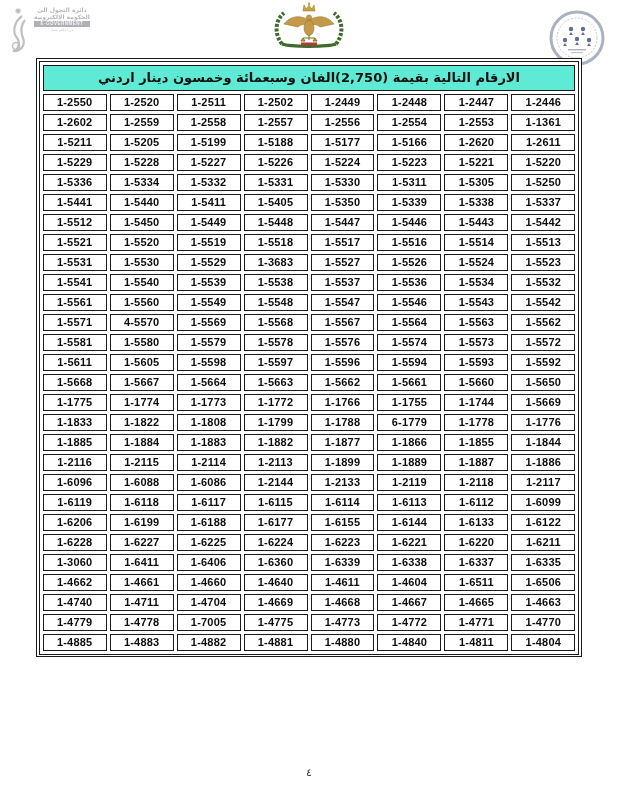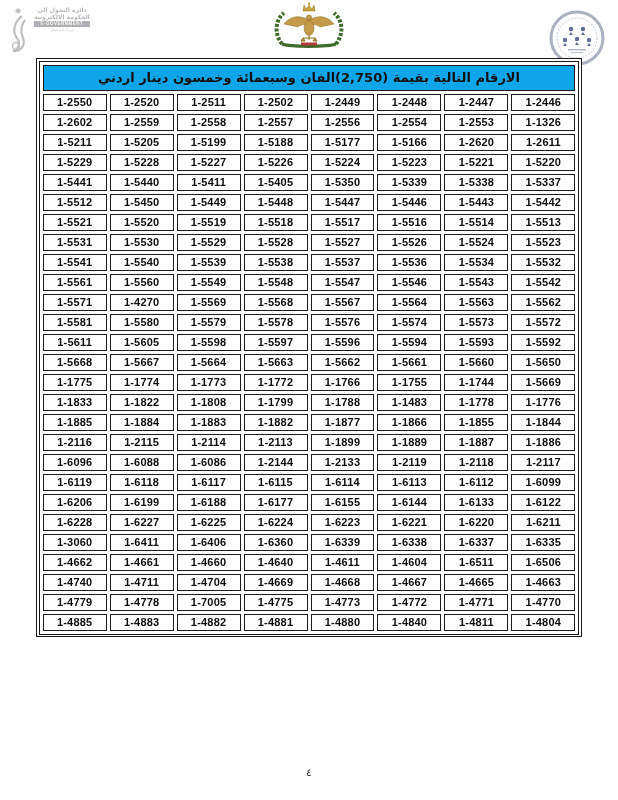--- a/index.html
+++ b/index.html
@@ -115,42 +115,42 @@
     <rect x="20" y="40" width="18" height="1.4" fill="#8e99ab"></rect>
     <rect x="23" y="43" width="12" height="1.2" fill="#aab3c2"></rect>
   </svg>
 </div>
 
 <div class="table-outer">
   <div class="table-inner">
     <table class="numbers">
       <tbody>
         <tr>
-          <td class="title-cell" colspan="8" style="background: #0ea5e9;">الارقام التالية بقيمة  (2,750)الفان وسبعمائة وخمسون دينار اردني</td>
+          <td class="title-cell" colspan="8" style="background: #5eead4;">الارقام التالية بقيمة  (2,750)الفان وسبعمائة وخمسون دينار اردني</td>
         </tr>
 
       <tr>
             <td class="num-cell">1-2550</td>
             <td class="num-cell">1-2520</td>
             <td class="num-cell">1-2511</td>
             <td class="num-cell">1-2502</td>
             <td class="num-cell">1-2449</td>
             <td class="num-cell">1-2448</td>
             <td class="num-cell">1-2447</td>
             <td class="num-cell">1-2446</td>
           </tr>
           <tr>
             <td class="num-cell">1-2602</td>
             <td class="num-cell">1-2559</td>
             <td class="num-cell">1-2558</td>
             <td class="num-cell">1-2557</td>
             <td class="num-cell">1-2556</td>
             <td class="num-cell">1-2554</td>
             <td class="num-cell">1-2553</td>
-            <td class="num-cell">1-1326</td>
+            <td class="num-cell">1-1361</td>
           </tr>
           <tr>
             <td class="num-cell">1-5211</td>
             <td class="num-cell">1-5205</td>
             <td class="num-cell">1-5199</td>
             <td class="num-cell">1-5188</td>
             <td class="num-cell">1-5177</td>
             <td class="num-cell">1-5166</td>
             <td class="num-cell">1-2620</td>
             <td class="num-cell">1-2611</td>
@@ -159,20 +159,30 @@
             <td class="num-cell">1-5229</td>
             <td class="num-cell">1-5228</td>
             <td class="num-cell">1-5227</td>
             <td class="num-cell">1-5226</td>
             <td class="num-cell">1-5224</td>
             <td class="num-cell">1-5223</td>
             <td class="num-cell">1-5221</td>
             <td class="num-cell">1-5220</td>
           </tr>
           <tr>
+            <td class="num-cell">1-5336</td>
+            <td class="num-cell">1-5334</td>
+            <td class="num-cell">1-5332</td>
+            <td class="num-cell">1-5331</td>
+            <td class="num-cell">1-5330</td>
+            <td class="num-cell">1-5311</td>
+            <td class="num-cell">1-5305</td>
+            <td class="num-cell">1-5250</td>
+          </tr>
+          <tr>
             <td class="num-cell">1-5441</td>
             <td class="num-cell">1-5440</td>
             <td class="num-cell">1-5411</td>
             <td class="num-cell">1-5405</td>
             <td class="num-cell">1-5350</td>
             <td class="num-cell">1-5339</td>
             <td class="num-cell">1-5338</td>
             <td class="num-cell">1-5337</td>
           </tr>
           <tr>
@@ -192,21 +202,21 @@
             <td class="num-cell">1-5518</td>
             <td class="num-cell">1-5517</td>
             <td class="num-cell">1-5516</td>
             <td class="num-cell">1-5514</td>
             <td class="num-cell">1-5513</td>
           </tr>
           <tr>
             <td class="num-cell">1-5531</td>
             <td class="num-cell">1-5530</td>
             <td class="num-cell">1-5529</td>
-            <td class="num-cell">1-5528</td>
+            <td class="num-cell">1-3683</td>
             <td class="num-cell">1-5527</td>
             <td class="num-cell">1-5526</td>
             <td class="num-cell">1-5524</td>
             <td class="num-cell">1-5523</td>
           </tr>
           <tr>
             <td class="num-cell">1-5541</td>
             <td class="num-cell">1-5540</td>
             <td class="num-cell">1-5539</td>
             <td class="num-cell">1-5538</td>
@@ -220,21 +230,21 @@
             <td class="num-cell">1-5560</td>
             <td class="num-cell">1-5549</td>
             <td class="num-cell">1-5548</td>
             <td class="num-cell">1-5547</td>
             <td class="num-cell">1-5546</td>
             <td class="num-cell">1-5543</td>
             <td class="num-cell">1-5542</td>
           </tr>
           <tr>
             <td class="num-cell">1-5571</td>
-            <td class="num-cell">1-4270</td>
+            <td class="num-cell">4-5570</td>
             <td class="num-cell">1-5569</td>
             <td class="num-cell">1-5568</td>
             <td class="num-cell">1-5567</td>
             <td class="num-cell">1-5564</td>
             <td class="num-cell">1-5563</td>
             <td class="num-cell">1-5562</td>
           </tr>
           <tr>
             <td class="num-cell">1-5581</td>
             <td class="num-cell">1-5580</td>
@@ -274,21 +284,21 @@
             <td class="num-cell">1-1755</td>
             <td class="num-cell">1-1744</td>
             <td class="num-cell">1-5669</td>
           </tr>
           <tr>
             <td class="num-cell">1-1833</td>
             <td class="num-cell">1-1822</td>
             <td class="num-cell">1-1808</td>
             <td class="num-cell">1-1799</td>
             <td class="num-cell">1-1788</td>
-            <td class="num-cell">1-1483</td>
+            <td class="num-cell">6-1779</td>
             <td class="num-cell">1-1778</td>
             <td class="num-cell">1-1776</td>
           </tr>
           <tr>
             <td class="num-cell">1-1885</td>
             <td class="num-cell">1-1884</td>
             <td class="num-cell">1-1883</td>
             <td class="num-cell">1-1882</td>
             <td class="num-cell">1-1877</td>
             <td class="num-cell">1-1866</td>

